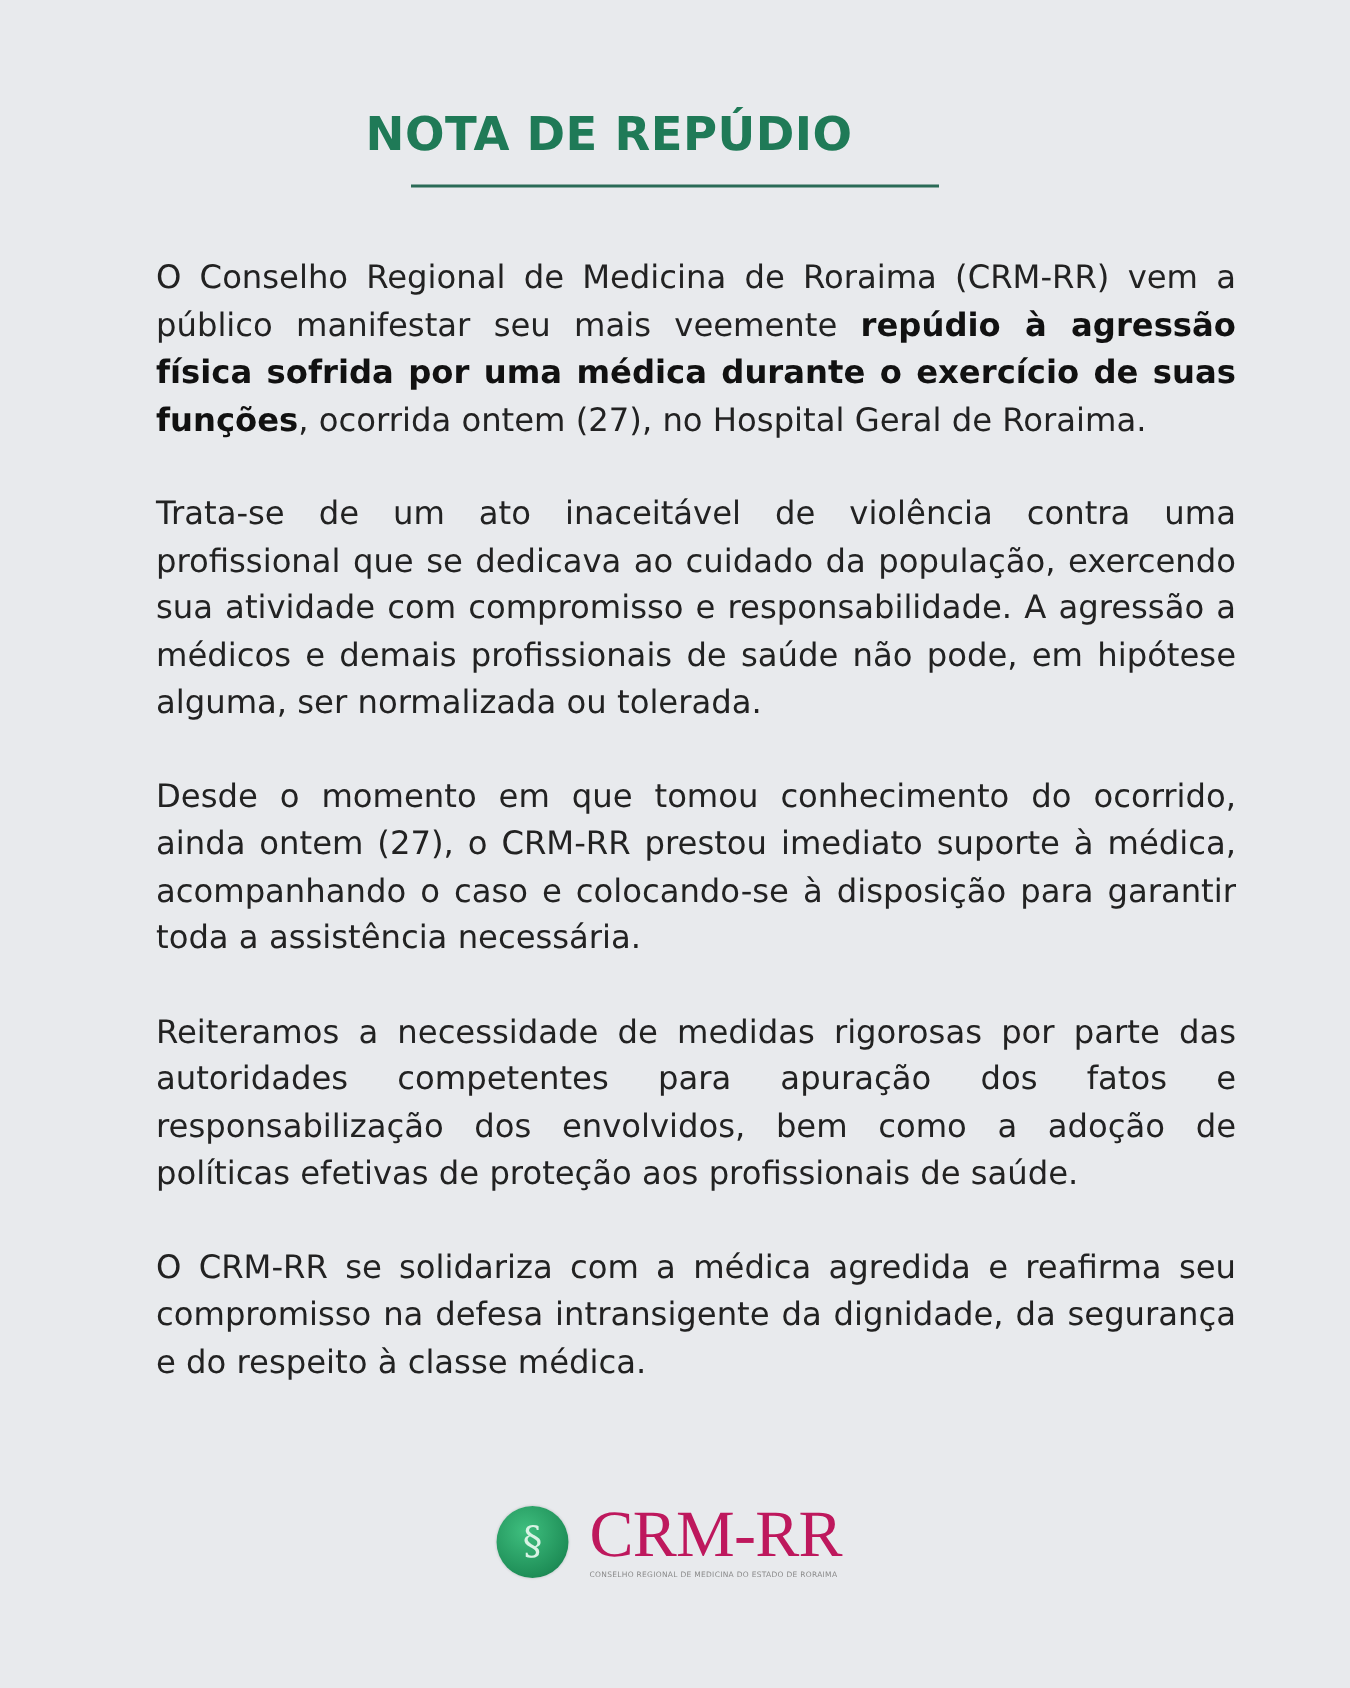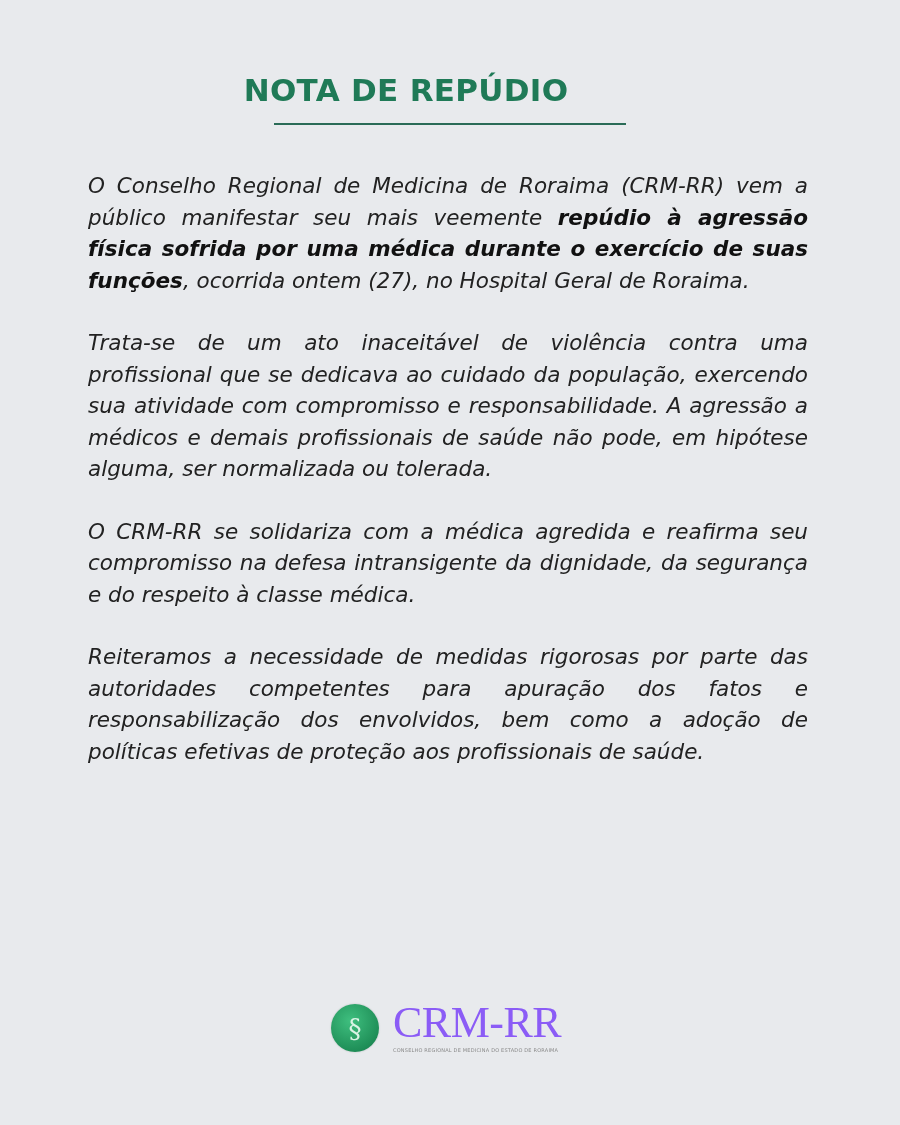--- a/index.html
+++ b/index.html
@@ -1,38 +1,39 @@
 <!DOCTYPE html>
 <html><head>
 <meta charset="utf-8">
 <style>
   html, body { margin:0; padding:0; }
   body { width:900px; height:1125px; background:#e8eaed; font-family:"DejaVu Sans", sans-serif; color:#1e1e1e; position:relative; overflow:hidden; }
   .title { position:absolute; top:72px; left:0; width:812px; text-align:center; font-weight:bold; font-size:31px; color:#1f7a57; letter-spacing:0.3px; }
   .rule { position:absolute; top:123px; left:274px; width:352px; height:2px; background:#2a6b57; }
-  .content { position:absolute; top:170px; left:88px; width:720px;font-style:italic; }
+  .content { position:absolute; top:170px; left:104px; width:720px; }
   .para { font-size:21.5px; line-height:31.5px; text-align:justify; margin:0 0 31px 0; color:#222; }
   .para b { font-weight:bold; color:#111; }
   .logo { position:absolute; top:1003px; left:331px; display:flex; align-items:center; }
   .emblem { width:48px; height:48px; border-radius:50%; background:radial-gradient(circle at 40% 35%, #3fbf7f, #1f8f58 70%, #167046); display:flex; align-items:center; justify-content:center; color:#d9f3e5; font-size:26px; font-family:"DejaVu Serif", serif; box-shadow:0 0 2px rgba(0,0,0,0.2); }
   .logo-text { margin-left:14px; display:flex; flex-direction:column; }
-  .logo-name { font-family:"Liberation Serif", serif; font-size:44px; color:#8b5cf6; line-height:40px; letter-spacing:-0.5px; }
+  .logo-name { font-family:"Liberation Serif", serif; font-size:44px; color:#be185d; line-height:40px; letter-spacing:-0.5px; }
   .logo-sub { font-size:5px; color:#8a8a8a; letter-spacing:0.2px; margin-top:4px; white-space:nowrap; }
 </style>
 </head>
 <body>
 
 <div class="title">NOTA DE REPÚDIO</div>
 <div class="rule"></div>
 
 <div class="content">
   <p class="para"><span>O Conselho Regional de Medicina de Roraima (CRM-RR) vem a público manifestar seu mais veemente </span><b>repúdio à agressão física sofrida por uma médica durante o exercício de suas funções</b><span>, ocorrida ontem (27), no Hospital Geral de Roraima.</span></p>
   <p class="para">Trata-se de um ato inaceitável de violência contra uma profissional que se dedicava ao cuidado da população, exercendo sua atividade com compromisso e responsabilidade. A agressão a médicos e demais profissionais de saúde não pode, em hipótese alguma, ser normalizada ou tolerada.</p>
+  <p class="para">Desde o momento em que tomou conhecimento do ocorrido, ainda ontem (27), o CRM-RR prestou imediato suporte à médica, acompanhando o caso e colocando-se à disposição para garantir toda a assistência necessária.</p>
+  <p class="para">Reiteramos a necessidade de medidas rigorosas por parte das autoridades competentes para apuração dos fatos e responsabilização dos envolvidos, bem como a adoção de políticas efetivas de proteção aos profissionais de saúde.</p>
   <p class="para">O CRM-RR se solidariza com a médica agredida e reafirma seu compromisso na defesa intransigente da dignidade, da segurança e do respeito à classe médica.</p>
-  <p class="para">Reiteramos a necessidade de medidas rigorosas por parte das autoridades competentes para apuração dos fatos e responsabilização dos envolvidos, bem como a adoção de políticas efetivas de proteção aos profissionais de saúde.</p>
 </div>
 
 <div class="logo">
   <div class="emblem">§</div>
   <div class="logo-text">
     <span class="logo-name">CRM-RR</span>
     <span class="logo-sub">CONSELHO REGIONAL DE MEDICINA DO ESTADO DE RORAIMA</span>
   </div>
 </div>
 

